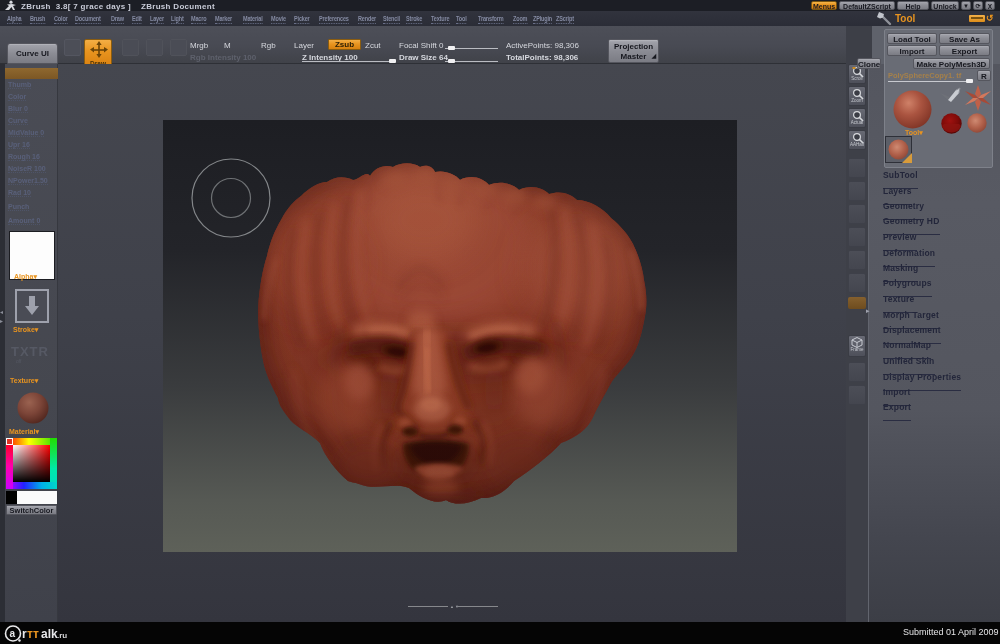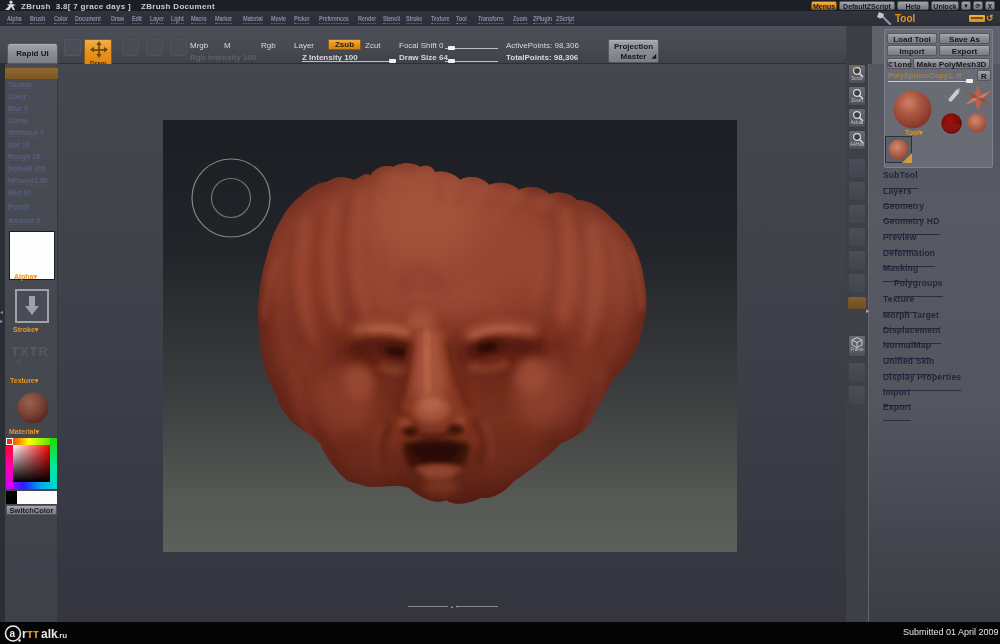--- a/index.html
+++ b/index.html
@@ -100,21 +100,21 @@
   <div class="abs" style="left:895px;top:13px;font-size:10px;font-weight:bold;color:#e8941f;">Tool</div>
   <div class="abs" style="left:969px;top:15px;width:16px;height:7px;background:linear-gradient(180deg,#f2b049,#dd8d1a);border-radius:1px;">
       <div style="margin:2px 2px;border-top:1px solid #7a5210;border-bottom:1px solid #7a5210;height:2px;"></div>
     </div>
   <div class="abs" style="left:986px;top:13px;font-size:9px;color:#e8941f;font-weight:bold;">↺</div>
 
   <div class="abs" id="toolbar"></div>
   <div class="abs" style="left:846px;top:26px;width:26px;height:38px;background:#3d3f47;"></div>
   <div class="abs" style="left:872px;top:26px;width:128px;height:38px;background:#5f626b;"></div>
 
-  <div class="abs btn" style="left:7px;top:43px;width:51px;height:21px;font-size:8px;line-height:19px;border-radius:3px 3px 0 0;">Rapid UI</div>
+  <div class="abs btn" style="left:7px;top:43px;width:51px;height:21px;font-size:8px;line-height:19px;border-radius:3px 3px 0 0;">Curve UI</div>
 
   <div class="abs" style="left:64px;top:39px;width:17px;height:17px;border:1px solid #545660;border-radius:2px;background:#4c4e57;"></div>
 
   <div class="abs" style="left:84px;top:39px;width:28px;height:27px;border-radius:2px;
        background:linear-gradient(180deg,#f3ae45,#e8941f 45%,#db8312);border:1px solid #8a5c10;">
     <svg width="26" height="17" viewBox="0 0 26 17" style="margin-left:1px;margin-top:1px">
       <g fill="#6a4408">
         <rect x="12.2" y="3" width="1.6" height="11"></rect>
         <rect x="7" y="8.2" width="12" height="1.6"></rect>
         <path d="M13,0 L15.6,4 L10.4,4 Z"></path>
@@ -459,21 +459,21 @@
         </svg><div style="margin-top:-2px">Frame</div></div>
     <div class="sghost" style="top:298px;"></div>
     <div class="sghost" style="top:321px;"></div>
   </div>
 
   <div class="abs" style="left:884px;top:29px;width:109px;height:139px;background:#696c75;border:1px solid #7e818a;border-radius:2px;"></div>
   <div class="abs btn" style="left:887px;top:33px;width:50px;height:11px;font-size:8px;line-height:11px;">Load Tool</div>
   <div class="abs btn" style="left:939px;top:33px;width:51px;height:11px;font-size:8px;line-height:11px;">Save As</div>
   <div class="abs btn" style="left:887px;top:45px;width:50px;height:11px;font-size:8px;line-height:11px;">Import</div>
   <div class="abs btn" style="left:939px;top:45px;width:51px;height:11px;font-size:8px;line-height:11px;">Export</div>
-  <div class="abs btn" style="left:887px;top:58px;width:24px;height:11px;font-size:8px;line-height:11px;font-family:Liberation Mono, monospace;">Clone</div>
+  <div class="abs btn" style="left:857px;top:58px;width:24px;height:11px;font-size:8px;line-height:11px;">Clone</div>
   <div class="abs btn" style="left:913px;top:58px;width:77px;height:11px;font-size:8px;line-height:11px;">Make PolyMesh3D</div>
   <div class="abs" style="left:888px;top:71px;font-size:7.5px;font-weight:bold;color:#a5804a;">PolySphereCopy1. tf</div>
   <div class="abs" style="left:888px;top:81px;width:84px;height:1px;background:#c8cad0;"></div>
   <div class="abs shandle" style="left:966px;top:79px;"></div>
   <div class="abs btn" style="left:977px;top:70px;width:14px;height:11px;font-size:8px;line-height:11px;">R</div>
 
   <svg class="abs" style="left:893px;top:90px;" width="39" height="39" viewBox="0 0 39 39">
     <defs>
         <radialGradient id="bigsp" cx="0.4" cy="0.33" r="0.72">
       <stop offset="0" stop-color="#cf8168"></stop>
@@ -530,21 +530,21 @@
     <path d="M10,0 L10,10 L0,10 Z" fill="#d89b3a"></path>
   </svg>
 
   <div class="pitem" style="top:170px;">SubTool</div>
   <div class="pitem" style="top:186px;">Layers</div>
   <div class="pitem" style="top:201px;">Geometry</div>
   <div class="pitem" style="top:216px;">Geometry HD</div>
   <div class="pitem" style="top:232px;">Preview</div>
   <div class="pitem" style="top:248px;">Deformation</div>
   <div class="pitem" style="top:263px;">Masking</div>
-  <div class="pitem" style="top:278px;margin-left:11px;">Polygroups</div>
+  <div class="pitem" style="top:278px;">Polygroups</div>
   <div class="pitem" style="top:294px;">Texture</div>
   <div class="pitem" style="top:310px;">Morph Target</div>
   <div class="pitem" style="top:325px;">Displacement</div>
   <div class="pitem" style="top:340px;">NormalMap</div>
   <div class="pitem" style="top:356px;">Unified Skin</div>
   <div class="pitem" style="top:372px;">Display Properties</div>
   <div class="pitem" style="top:387px;">Import</div>
   <div class="pitem" style="top:402px;">Export</div>
 
   <div class="abs" id="bottombar"></div>

